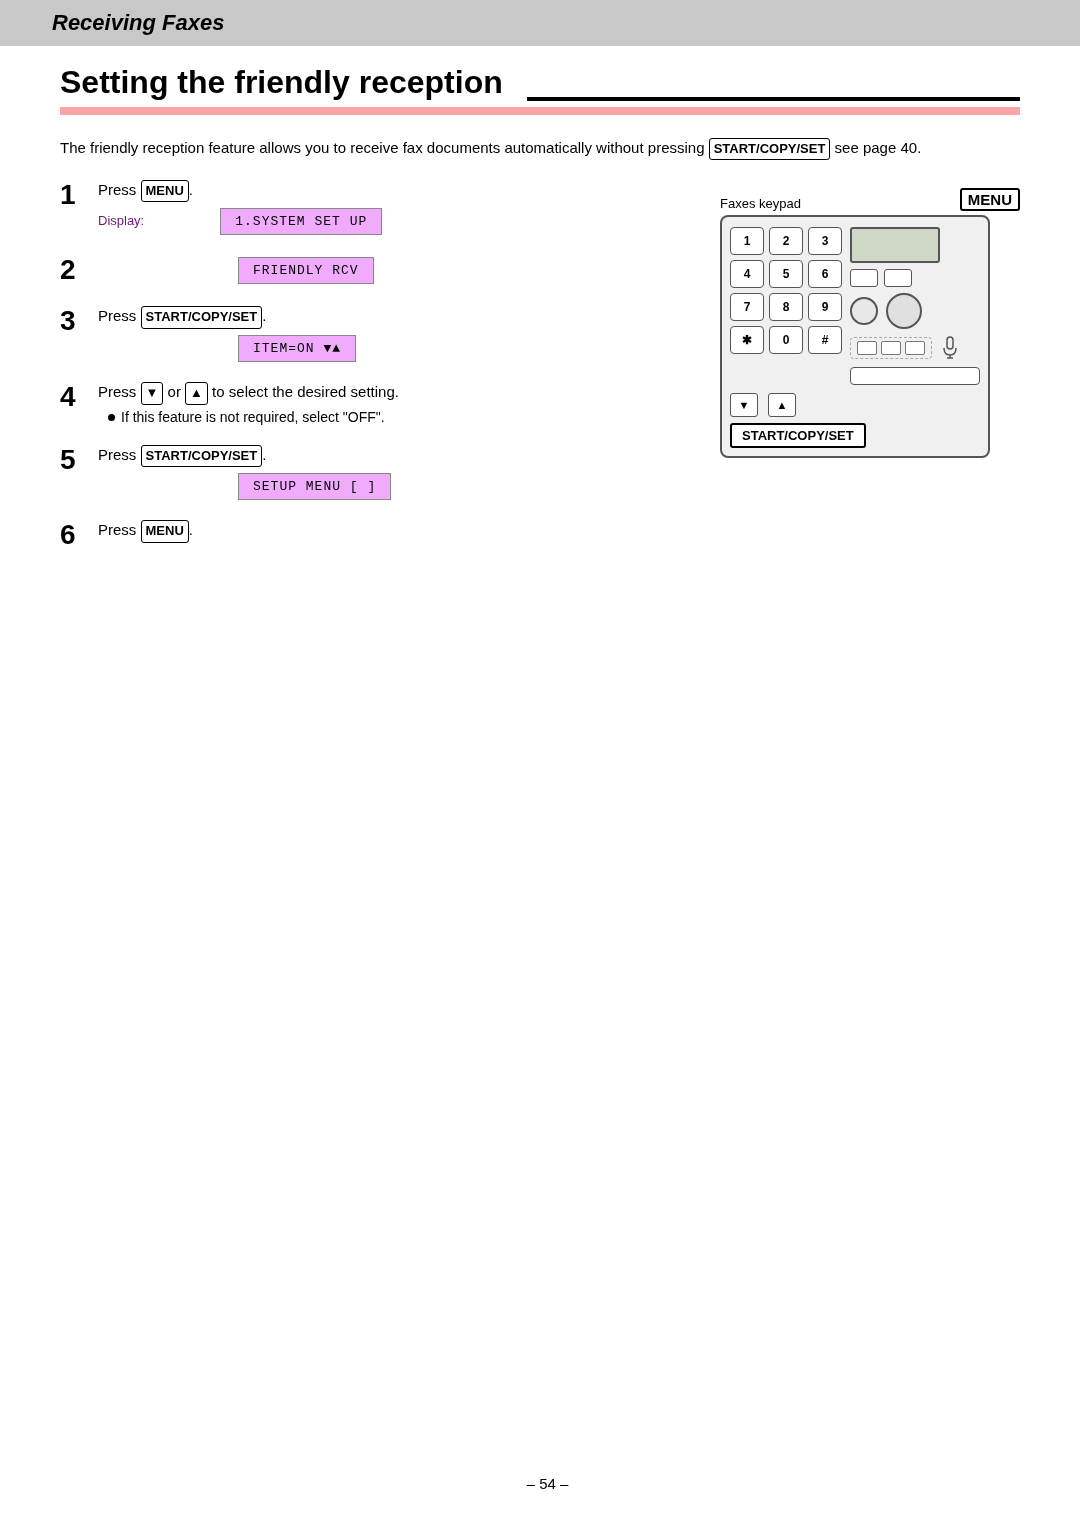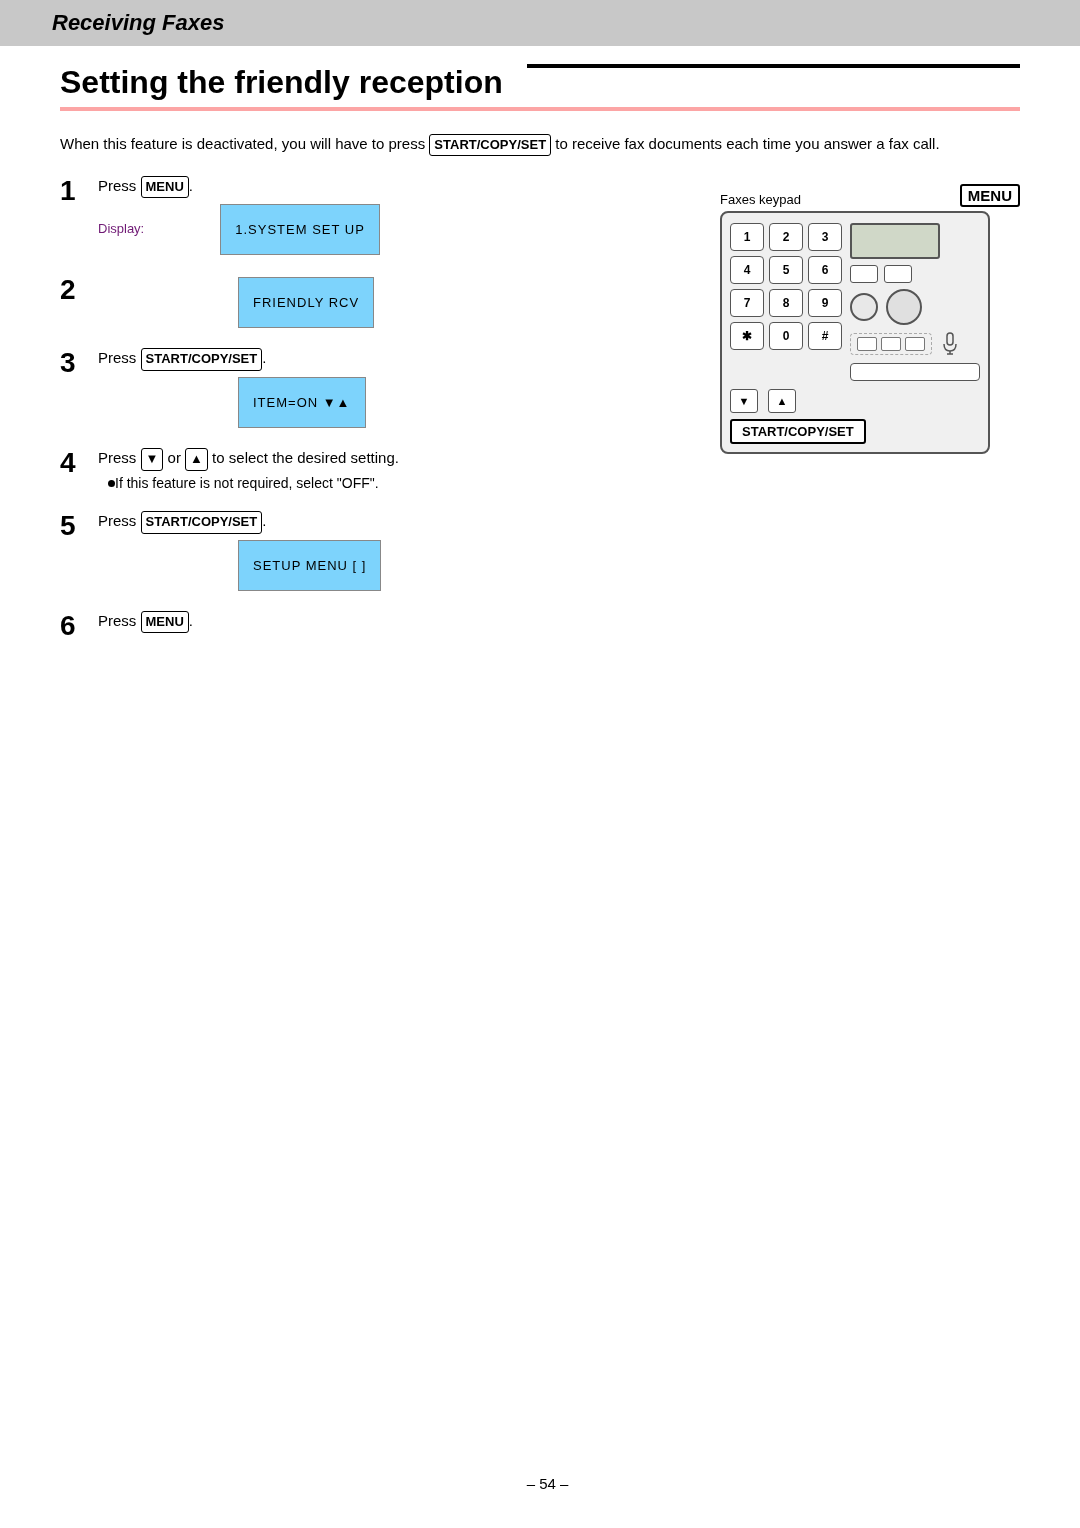--- a/index.html
+++ b/index.html
@@ -27,25 +27,25 @@
 
     
     .main-content {
       padding: 0 60px;
     }
 
     
     .page-title {
       font-size: 32px;
       font-weight: bold;
-      border-bottom: 4px solid #fca5a5;
+      border-bottom: 8px solid #fca5a5;
       padding-bottom: 6px;
       margin-bottom: 22px;
       display: flex;
-      align-items: flex-start;
+      align-items: flex-end;
       gap: 14px;
     }
     .page-title::after {
       content: '';
       flex: 1;
       border-bottom: 4px solid #000;
       margin-left: 10px;
     }
 
     
@@ -104,44 +104,45 @@
       min-width: 0;
     }
     .step-main-text {
       font-size: 15px;
       line-height: 1.6;
       margin-bottom: 4px;
     }
     .display-box {
       display: inline-block;
       border: 1.5px solid #888;
-      padding: 17px 14px;
-      font-family: Liberation Sans, sans-serif;
+      padding: 5px 14px;
+      font-family: Liberation Mono, monospace;
       font-size: 13px;
-      background: #7dd3fc;
+      background: #f0abfc;
       margin-left: 70px;
       margin-top: 2px;
       letter-spacing: 1px;
     }
     .display-label {
       font-size: 13px;
       margin-right: 6px;
       color: #701a75;
     }
     .display-row {
       display: flex;
       align-items: center;
       margin-top: 3px;
     }
     .bullet-item {
       font-size: 14px;
       margin-left: 10px;
       margin-top: 4px;
       display: flex;
       align-items: flex-start;
+      gap: 6px;
     }
     .bullet-dot {
       width: 7px;
       height: 7px;
       background: #000;
       border-radius: 50%;
       margin-top: 5px;
       flex-shrink: 0;
     }
 
@@ -263,21 +264,22 @@
   <span>Receiving Faxes</span>
 </div>
 
 <div class="main-content">
 
   <div class="page-title">
     <span>Setting the friendly reception</span>
   </div>
 
   <p class="intro-para">
-    When this feature is deactivated, you will have to press <span class="key-box">START/COPY/SET</span> to receive fax documents each time you answer a fax call.
+    The friendly reception feature allows you to receive fax documents automatically without pressing
+    <span class="key-box">START/COPY/SET</span> see page 40.
   </p>
 
   <div class="steps-area">
 
     <div class="steps-left">
 
       <div class="step">
         <div class="step-number">1</div>
         <div class="step-content">
           <div class="step-main-text">

